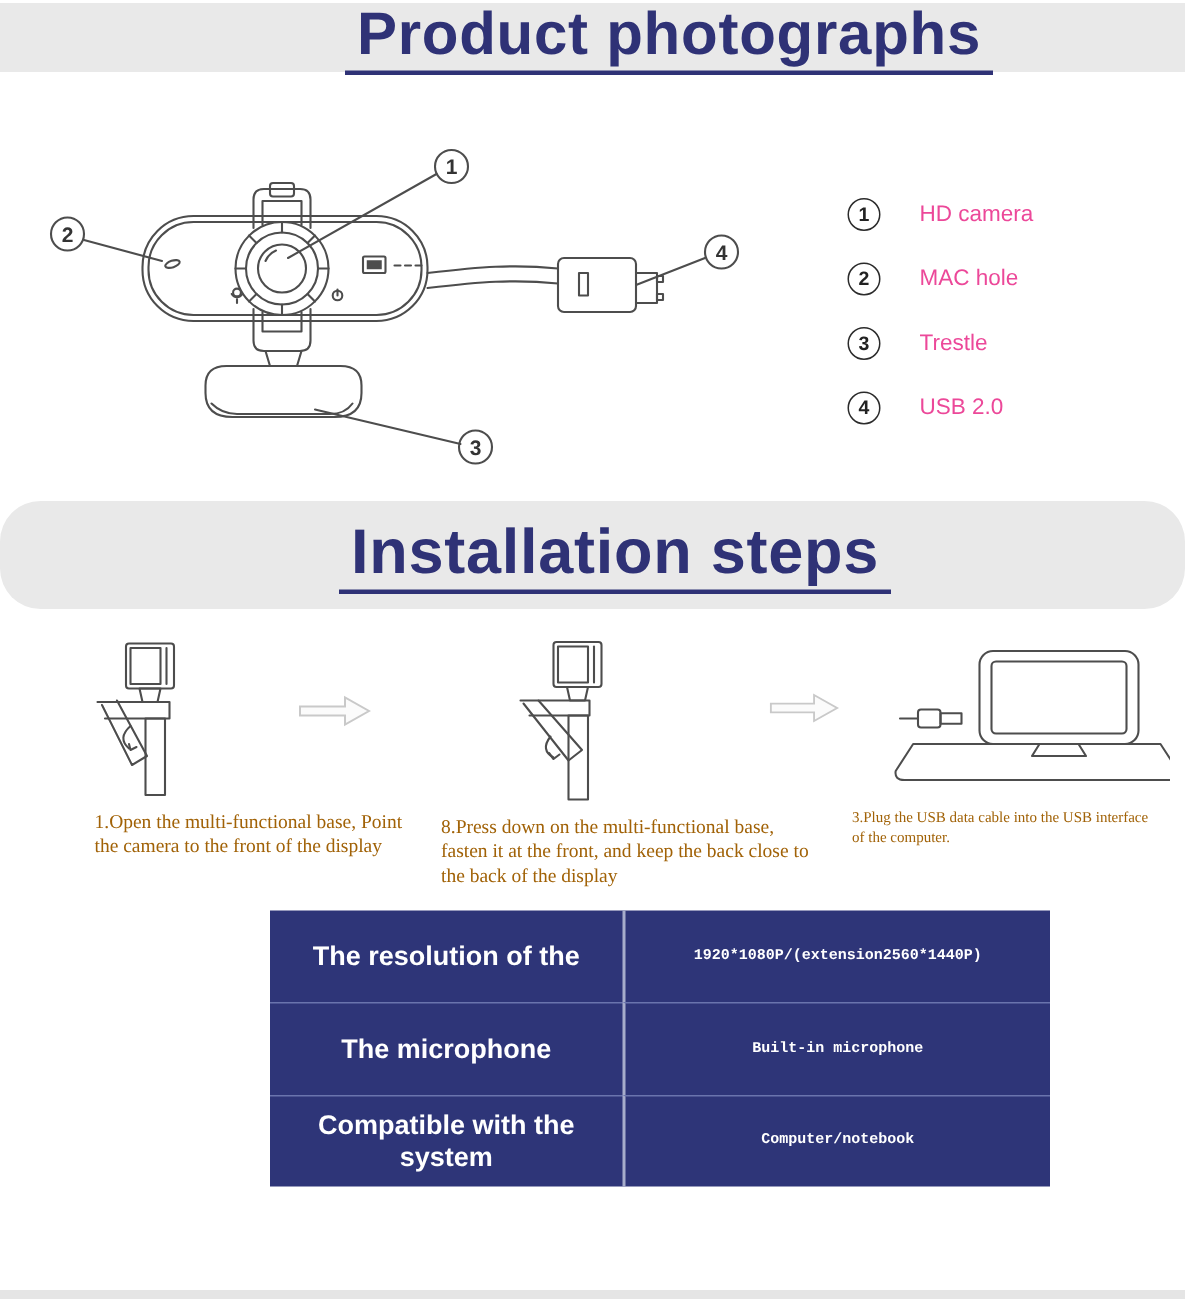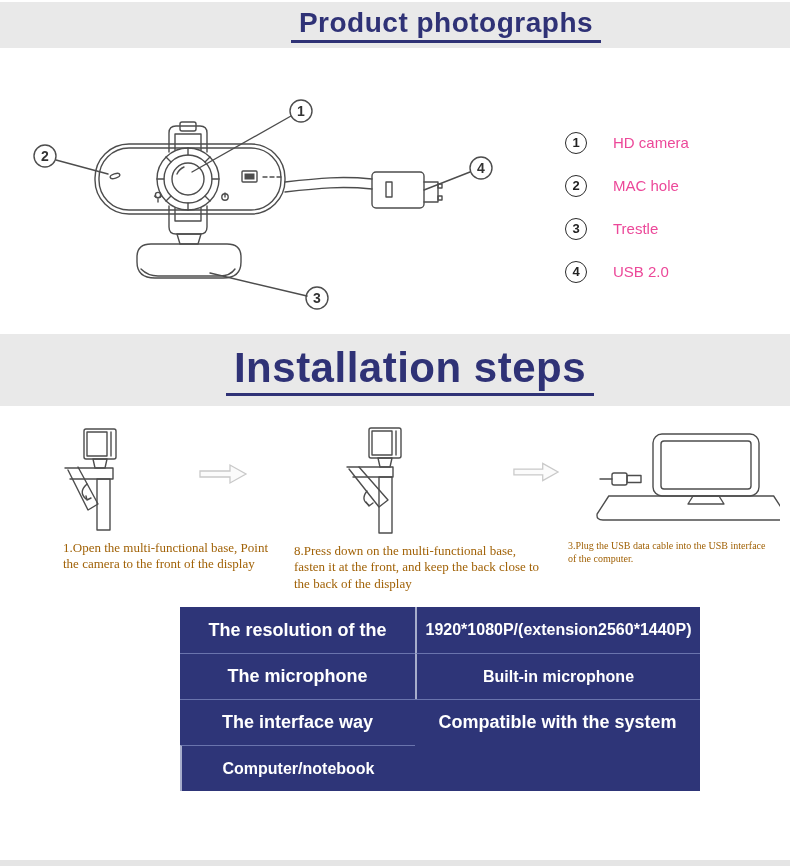--- a/index.html
+++ b/index.html
@@ -3,22 +3,22 @@
 <meta charset="utf-8">
 <style>
   html,body{margin:0;padding:0;background:#fff;}
   .page{position:relative;width:790px;height:866px;background:#ffffff;overflow:hidden;
         font-family:"Liberation Sans",sans-serif;}
   .band{position:absolute;left:0;width:790px;background:#e9e9e9;display:flex;
         align-items:center;justify-content:center;}
   .band-title{color:#2f3276;font-weight:bold;border-bottom:3px solid #2f3276;
         padding:0 8px 1px 8px;letter-spacing:.5px;white-space:nowrap;}
   #band-photos{top:2px;height:46px;}
-  #band-photos .band-title{font-size:28px;margin-left:102px;}
-  #band-install{top:334px;height:72px;}
+  #band-photos .band-title{font-size:40px;margin-left:102px;}
+  #band-install{top:334px;height:72px;border-radius:27px;}
   #band-install .band-title{font-size:42px;margin-left:30px;}
 
   svg{position:absolute;}
   .line-art{stroke:#4d4d4d;stroke-width:1.4;fill:none;stroke-linecap:round;stroke-linejoin:round;}
   .callout-num{font-family:"Liberation Sans",sans-serif;font-size:14px;fill:#333;
         text-anchor:middle;font-weight:bold;}
 
   .legend{position:absolute;left:565px;top:121px;width:210px;}
   .legend-row{display:flex;align-items:center;height:43px;}
   .legend-num{width:20px;height:20px;border:1.6px solid #2b2b2b;border-radius:50%;
@@ -30,21 +30,21 @@
   #cap-1{left:63px;top:540px;width:215px;}
   #cap-2{left:294px;top:543px;width:253px;}
   #cap-3{left:568px;top:540px;width:205px;font-size:10px;}
 
   .spec-table{position:absolute;left:180px;top:607px;width:520px;height:184px;
         background:#2e3578;display:grid;grid-template-columns:235px 1fr;
         grid-auto-rows:1fr;}
   .spec-cell{display:flex;align-items:center;justify-content:center;color:#ffffff;
         font-weight:bold;text-align:center;padding:0 6px;box-sizing:border-box;}
   .spec-label{font-size:18px;}
-  .spec-value{font-size:16px;border-left:2px solid #a7adcb;}
+  .spec-value{font-size:10px;border-left:2px solid #a7adcb;font-family:Liberation Mono, monospace;}
   .spec-cell.rowline{border-top:1px solid #6a74ad;}
 
   .bottom-strip{position:absolute;left:0;bottom:0;width:790px;height:6px;background:#e5e5e5;}
 </style>
 </head>
 <body>
 
 <div class="page">
 
   <div class="band" id="band-photos">
@@ -194,21 +194,20 @@
   <div class="step-caption" id="cap-2">8.Press down on the multi-functional base, fasten it at the front, and keep the back close to the back of the display</div>
   <div class="step-caption" id="cap-3">3.Plug the USB data cable into the USB interface of the computer.</div>
 
   <div class="spec-table">
     <div class="spec-cell spec-label">The resolution of the</div>
     <div class="spec-cell spec-value">1920*1080P/(extension2560*1440P)</div>
 
     <div class="spec-cell spec-label rowline">The microphone</div>
     <div class="spec-cell spec-value rowline">Built-in microphone</div>
 
-    <div class="spec-cell spec-label rowline">The interface way</div>
 
     <div class="spec-cell spec-label rowline">Compatible with the system</div>
     <div class="spec-cell spec-value rowline">Computer/notebook</div>
 
   </div>
 
   <div class="bottom-strip"></div>
 </div>
 
 </body></html>

